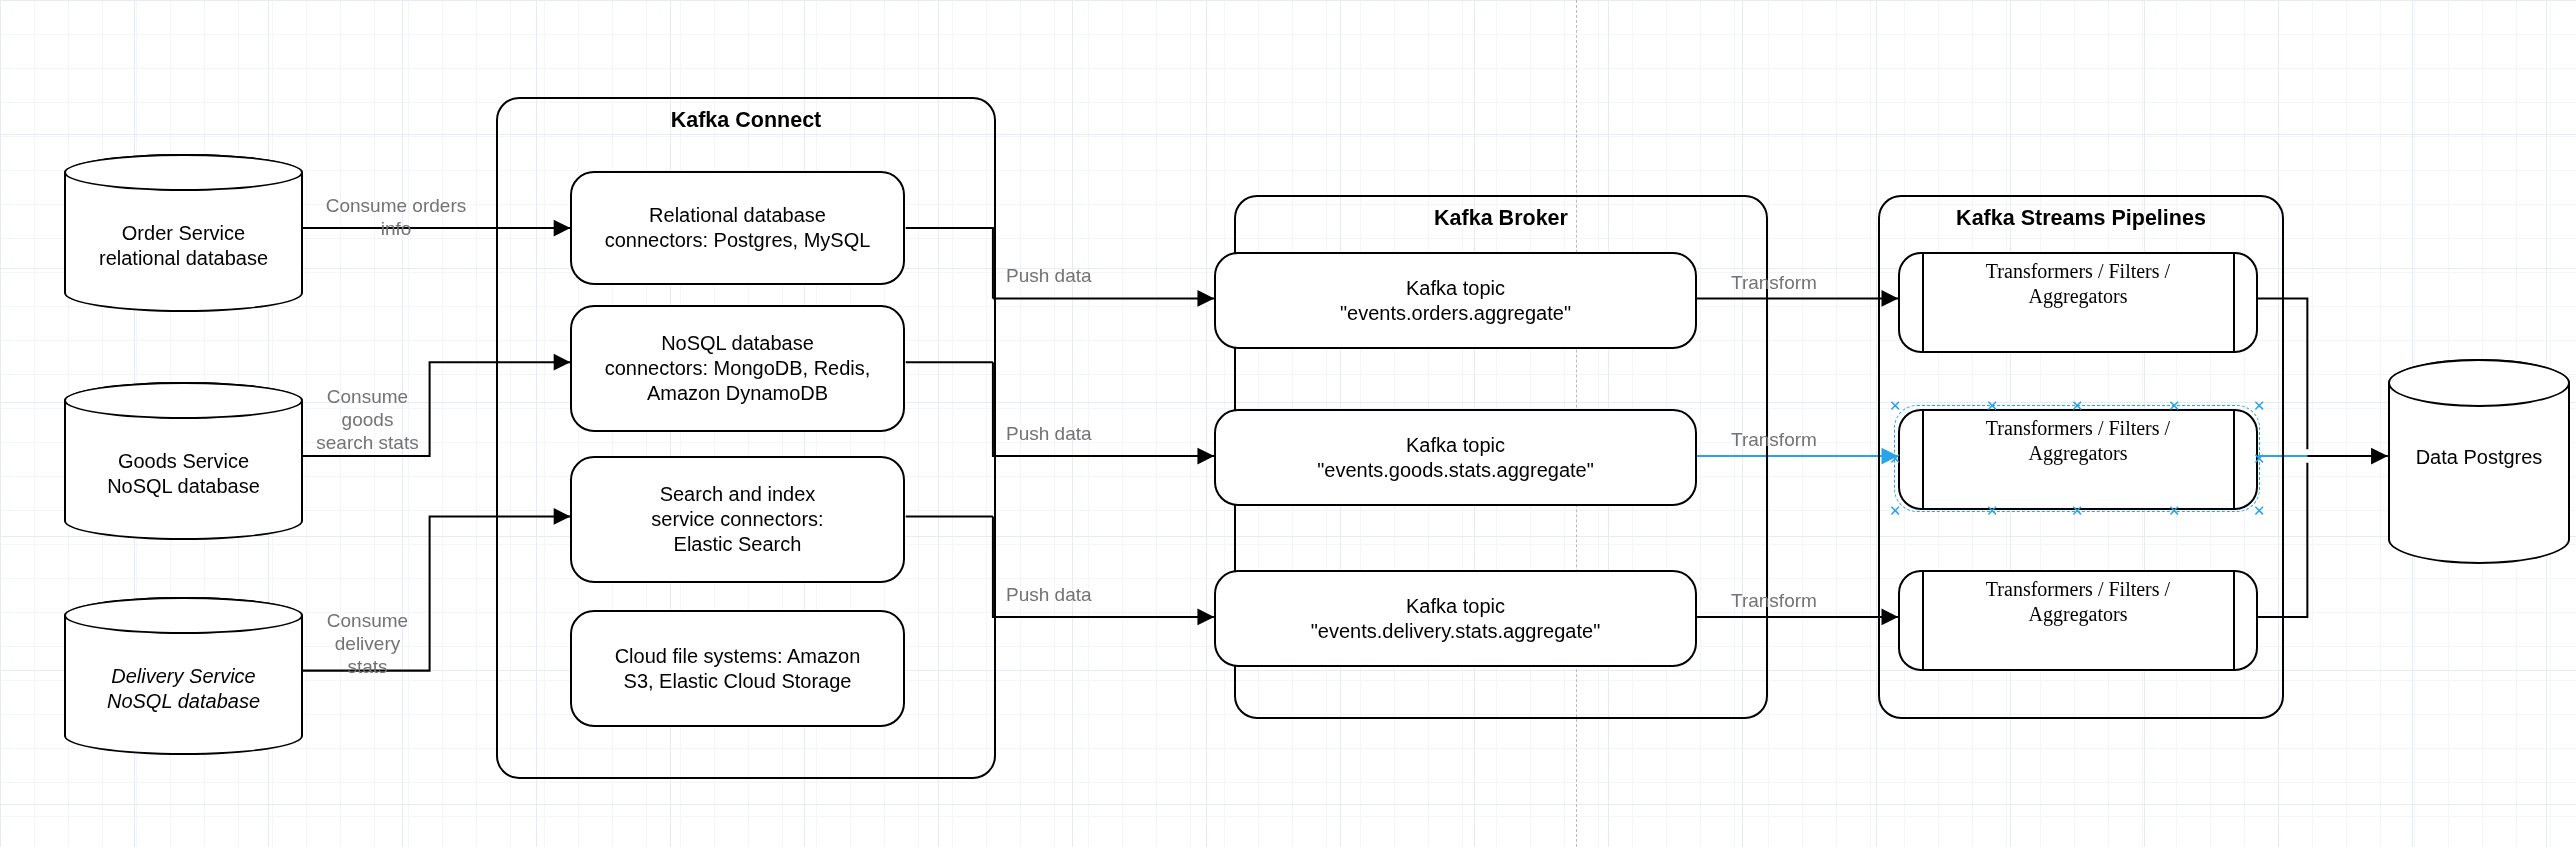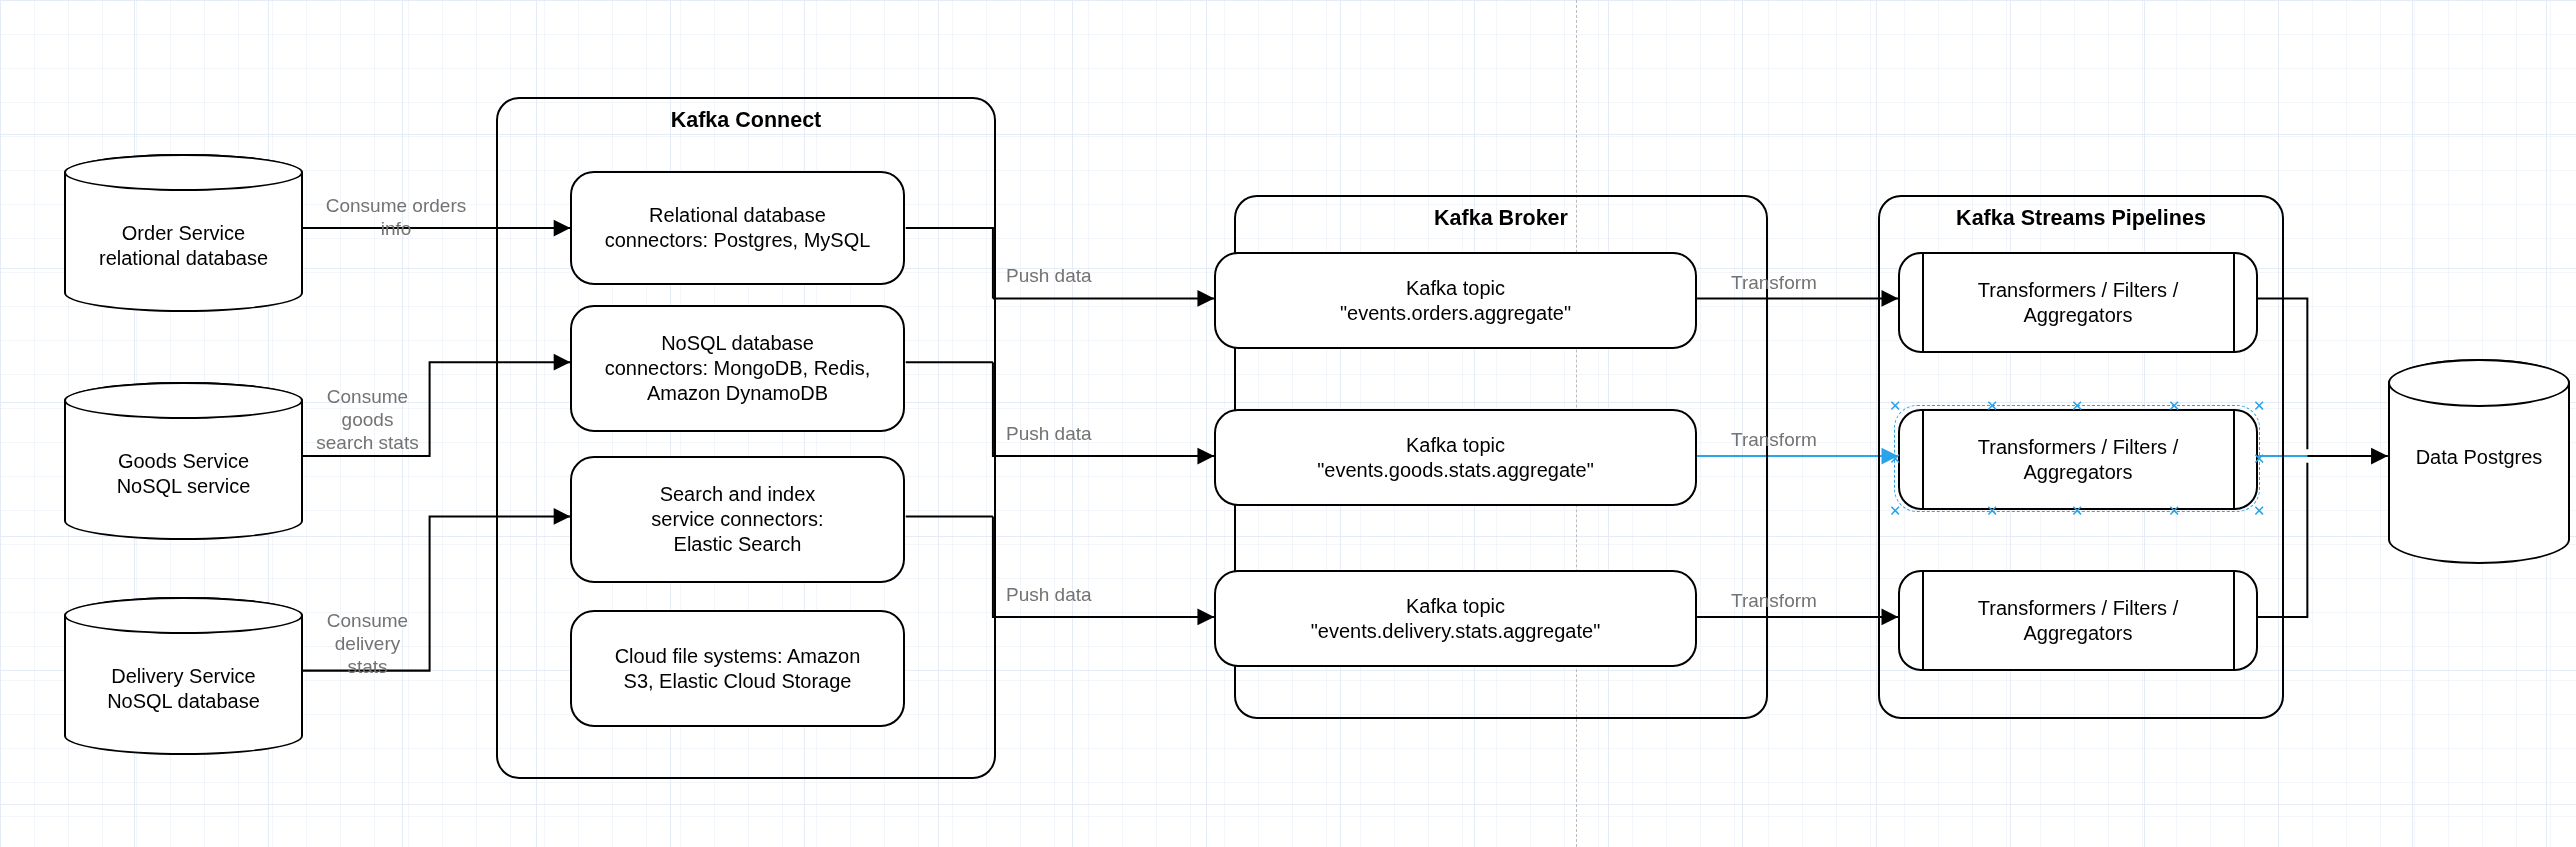--- a/index.html
+++ b/index.html
@@ -103,23 +103,23 @@
     width: 21.5px;
     border-right: 2px solid #000;
   }
   .pipeline .bar.right {
     border-right: none;
     border-left: 2px solid #000;
   }
   .pipeline .mid {
     flex: 1;
     display: flex;
-    align-items: center;
     justify-content: center;
     padding: 5.4px 10.7px;
+    font-family: Liberation Serif, serif;
   }
 
   
   .selected-overlay {
     pointer-events: none;
     border: 1.3px dashed #2aa3e8;
   }
   .sel-handle {
     position: absolute;
     width: 12px; height: 12px;
@@ -180,23 +180,23 @@
   <path d="M 3360 920 H 3440 V 690" stroke="#000" stroke-width="3" fill="none"></path>
   <path d="M 3440 680 H 3560" stroke="#000" stroke-width="3" fill="none" marker-end="url(#arrow)"></path>
 </svg>
 
 <div class="abs db" style="left:64px; top:154px; width:235px; height:154px;">
   <div class="db-text label">Order Service
 relational database</div>
 </div>
 <div class="abs db" style="left:64px; top:382px; width:235px; height:154px;">
   <div class="db-text label">Goods Service
-NoSQL service</div>
-</div>
-<div class="abs db" style="left:64px; top:597px; width:235px; height:154px;">
+NoSQL database</div>
+</div>
+<div class="abs db" style="left:64px; top:597px; width:235px; height:154px;font-style:italic;">
   <div class="db-text label">Delivery Service
 NoSQL database</div>
 </div>
 
 <div class="abs edge-label" style="left:309px; top:195px; width:174px;">Consume orders
 info</div>
 <div class="abs edge-label" style="left:309px; top:386px; width:117px;">Consume
 goods
 search stats</div>
 <div class="abs edge-label" style="left:309px; top:610px; width:117px;">Consume

